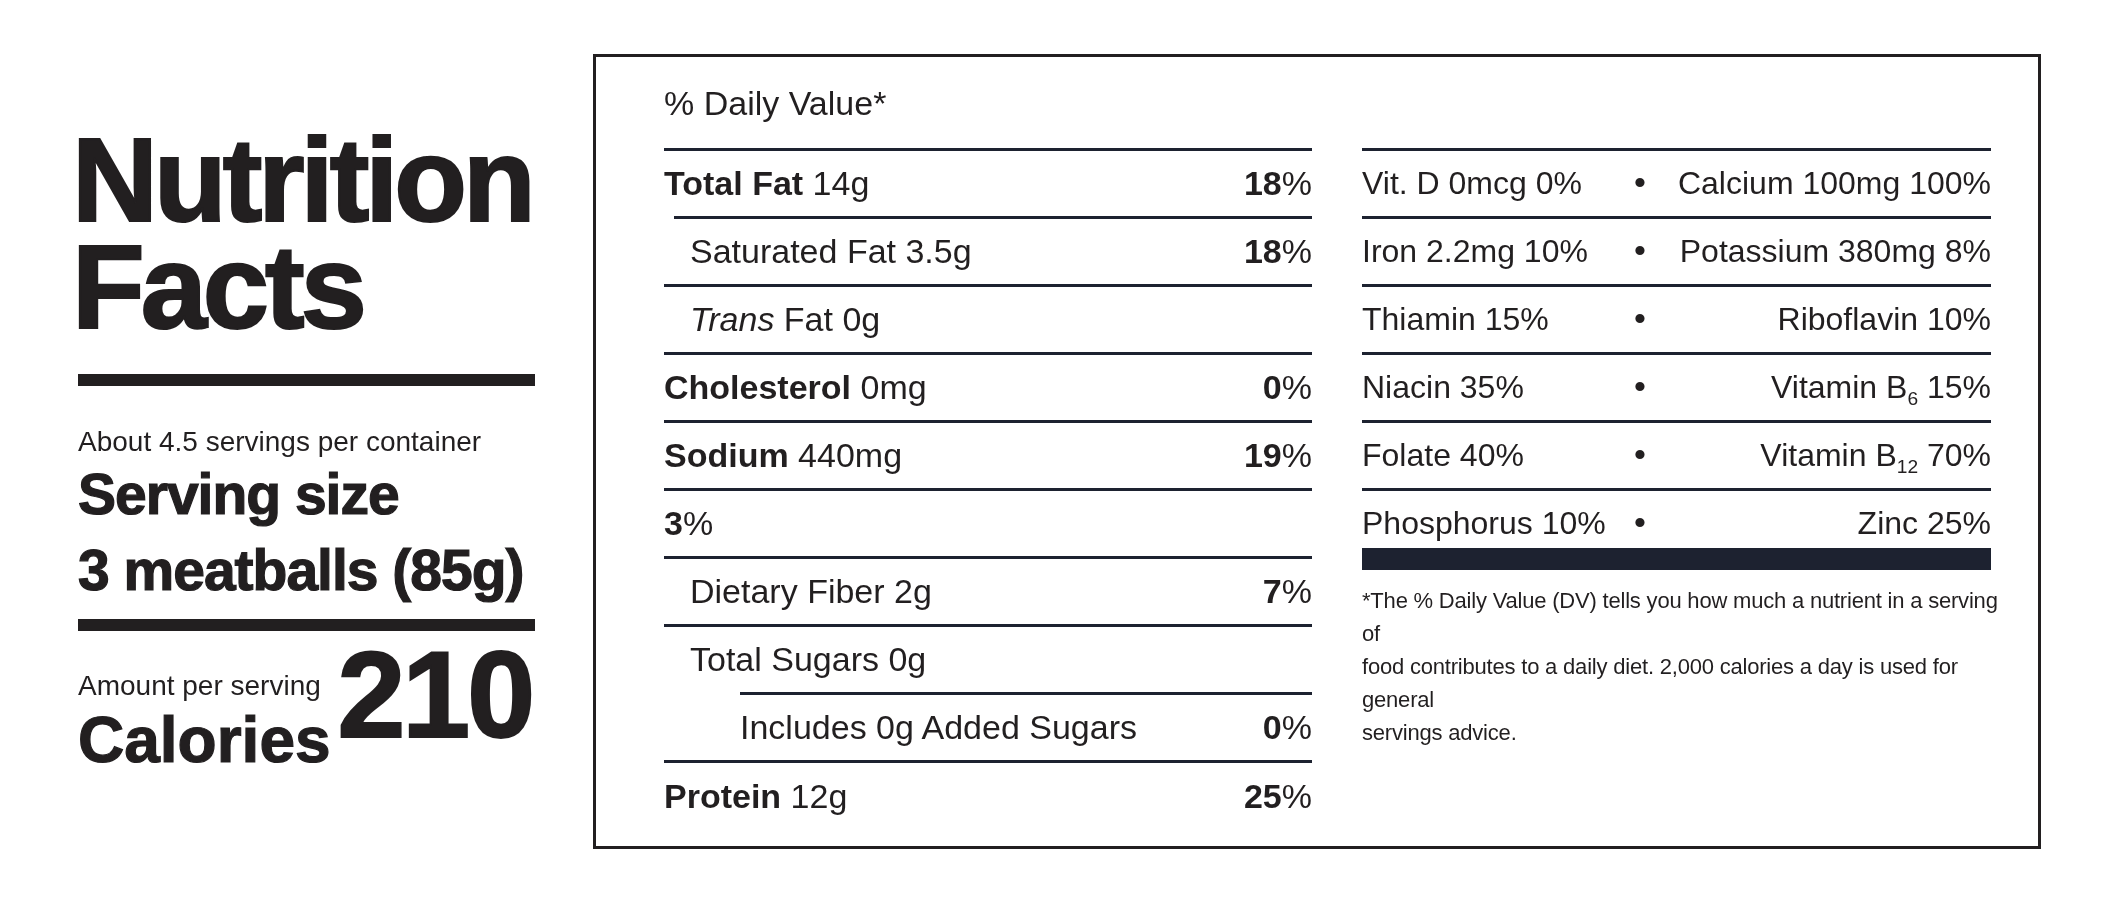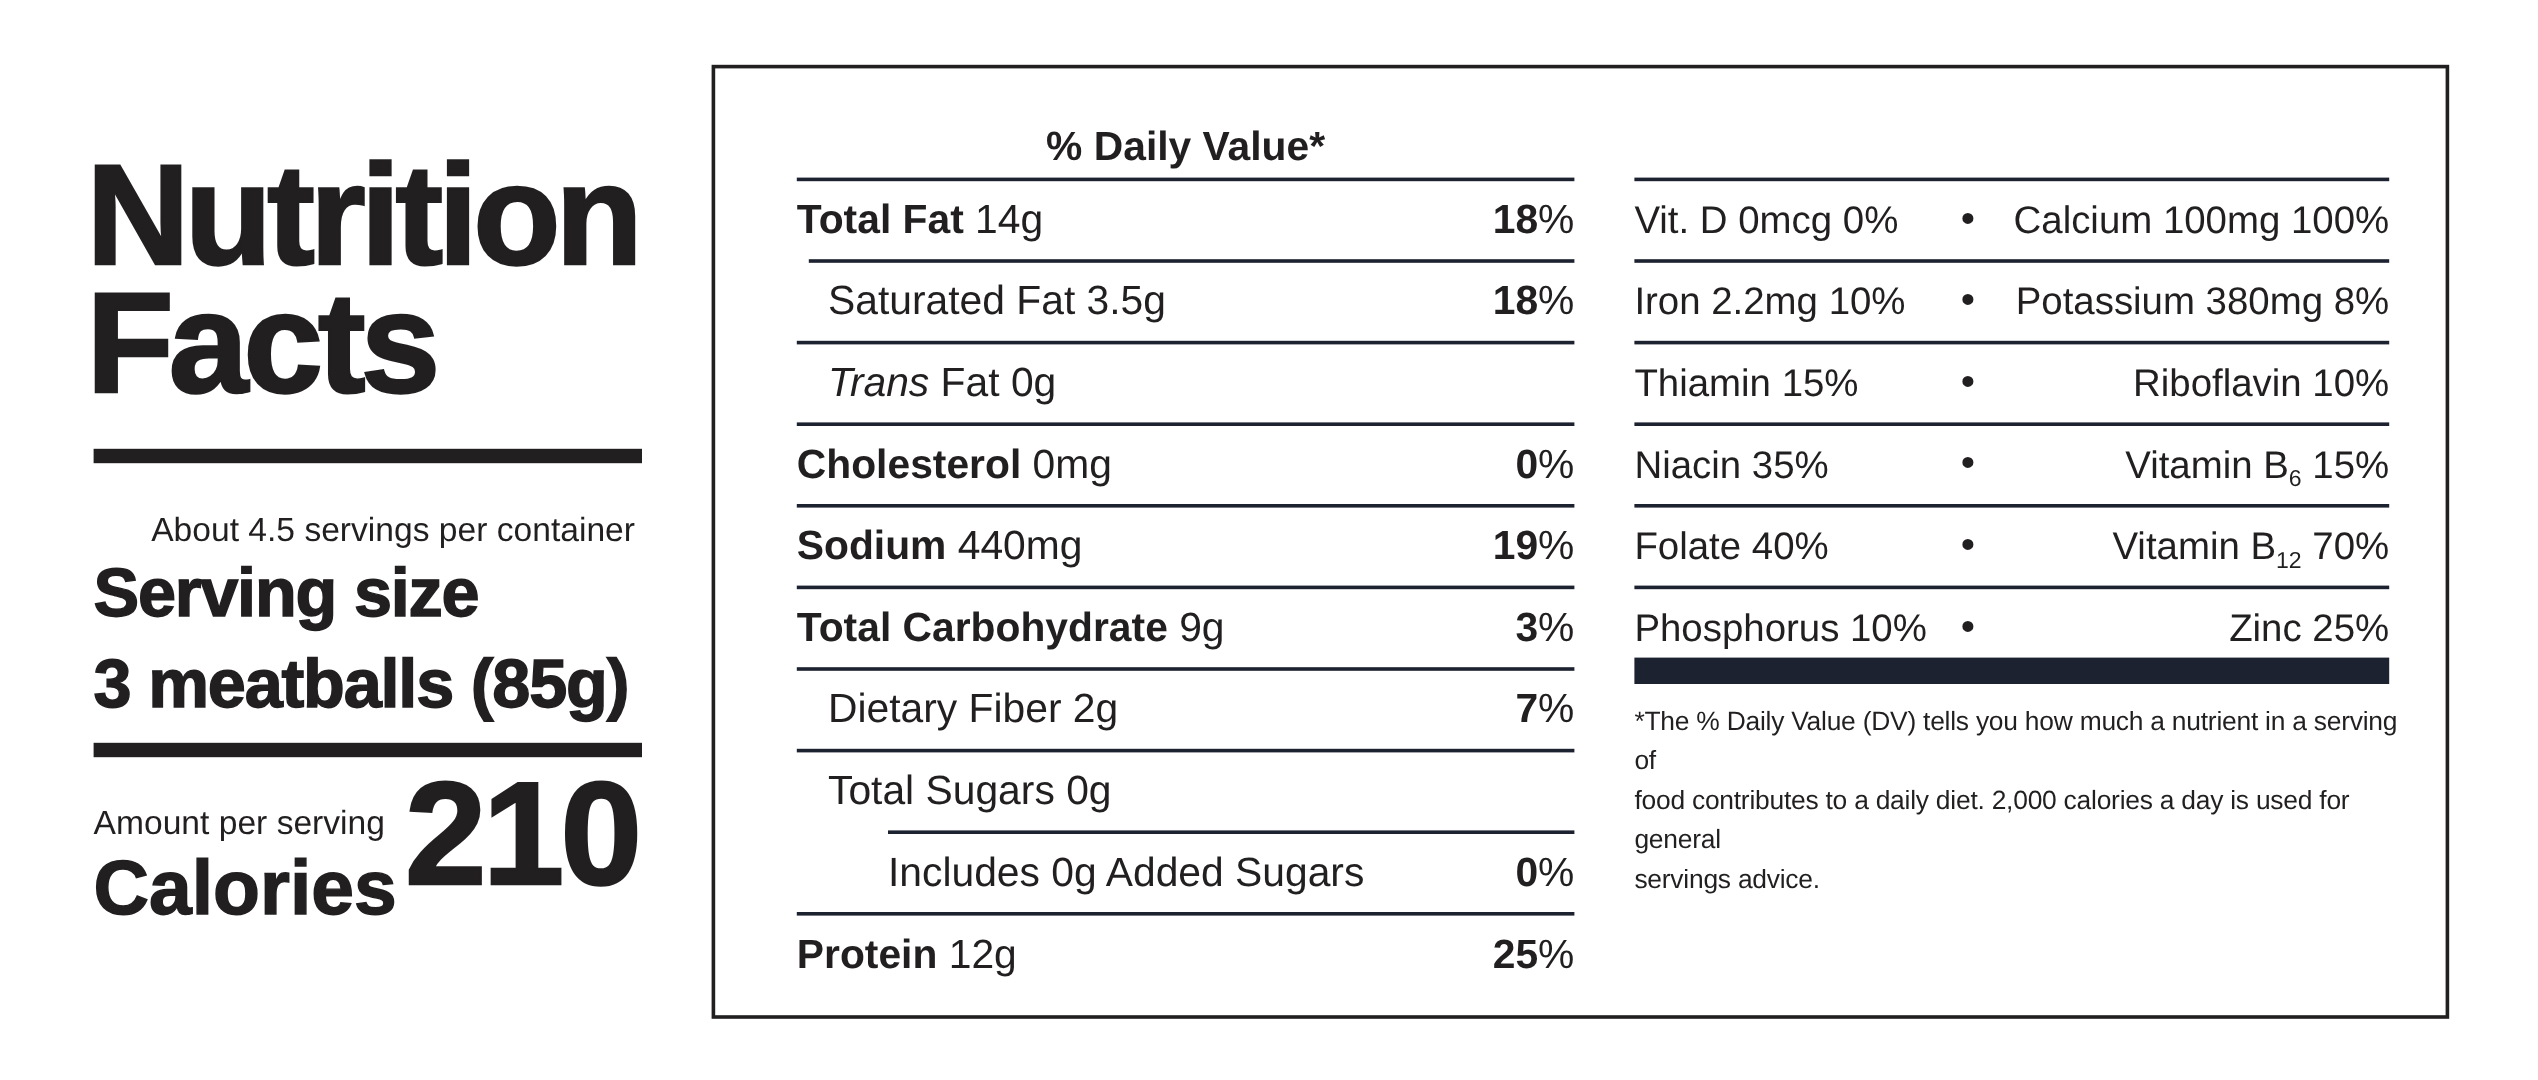--- a/index.html
+++ b/index.html
@@ -10,37 +10,37 @@
   html,body{background:#ffffff;}
   body{font-family:"Liberation Sans","DejaVu Sans",sans-serif;color:var(--ink);}
   .canvas{position:relative;width:2115px;height:900px;background:#ffffff;overflow:hidden;}
 
   
   .nf-title{position:absolute;left:72px;top:126px;font-size:119px;line-height:107px;
     font-weight:700;letter-spacing:-4px;-webkit-text-stroke:2.2px var(--ink);}
   .thickbar{position:absolute;left:78px;width:457px;height:12px;background:var(--ink);}
   .bar1{top:374px;}
   .bar2{top:619px;}
-  .servings{position:absolute;left:78px;top:426px;font-size:28px;margin-left:48px;}
+  .servings{position:absolute;left:78px;top:426px;font-size:28px;}
   .serving-size{position:absolute;left:78px;top:456px;font-size:57px;line-height:76px;
     font-weight:700;letter-spacing:-1px;-webkit-text-stroke:1.2px var(--ink);}
   .amount-label{position:absolute;left:78px;top:670px;font-size:28px;}
   .calories-label{position:absolute;left:78px;top:703px;font-size:64px;font-weight:700;
     -webkit-text-stroke:1.2px var(--ink);}
   .calories-value{position:absolute;left:320px;top:634px;width:212px;text-align:right;
     font-size:122px;font-weight:700;letter-spacing:-3px;line-height:1;
     -webkit-text-stroke:2.2px var(--ink);}
 
   
   .nf-box{position:absolute;left:593px;top:54px;width:1448px;height:795px;
     border:3px solid var(--ink);background:#fff;}
 
   
-  .dv-header{position:absolute;left:664px;top:103px;width:648px;text-align:center;
-    font-size:34px;font-weight:700;}
+  .dv-header{position:absolute;left:664px;top:84px;width:648px;text-align:left;
+    font-size:34px;font-weight:400;}
   .hl{position:absolute;height:3px;background:var(--line);}
   .hl-mid{left:664px;width:648px;}
   .hl-mid-ind{left:674px;width:638px;}
   .hl-mid-ind2{left:740px;width:572px;}
   .hl-right{left:1362px;width:629px;}
   .nrow{position:absolute;left:664px;width:648px;height:65px;display:flex;
     align-items:center;justify-content:space-between;font-size:34px;}
   .nm .b{font-weight:700;}
   .nm .it{font-style:italic;}
   .ind1{padding-left:26px;}
@@ -110,21 +110,20 @@
   </div>
   <div class="nrow" style="top:355px">
     <span class="nm ind0"><b class="b">Cholesterol</b><i class="it"></i><span> 0mg</span></span>
     <span class="dv"><b class="b">0</b><span>%</span></span>
   </div>
   <div class="nrow" style="top:423px">
     <span class="nm ind0"><b class="b">Sodium</b><i class="it"></i><span> 440mg</span></span>
     <span class="dv"><b class="b">19</b><span>%</span></span>
   </div>
   <div class="nrow" style="top:491px">
-    <span class="nm ind0"><b class="b">Total Carbohydrate</b><i class="it"></i><span> 9g</span></span>
     <span class="dv"><b class="b">3</b><span>%</span></span>
   </div>
   <div class="nrow" style="top:559px">
     <span class="nm ind1"><b class="b"></b><i class="it"></i><span>Dietary Fiber 2g</span></span>
     <span class="dv"><b class="b">7</b><span>%</span></span>
   </div>
   <div class="nrow" style="top:627px">
     <span class="nm ind1"><b class="b"></b><i class="it"></i><span>Total Sugars 0g</span></span>
     <span class="dv"><b class="b"></b><span></span></span>
   </div>

